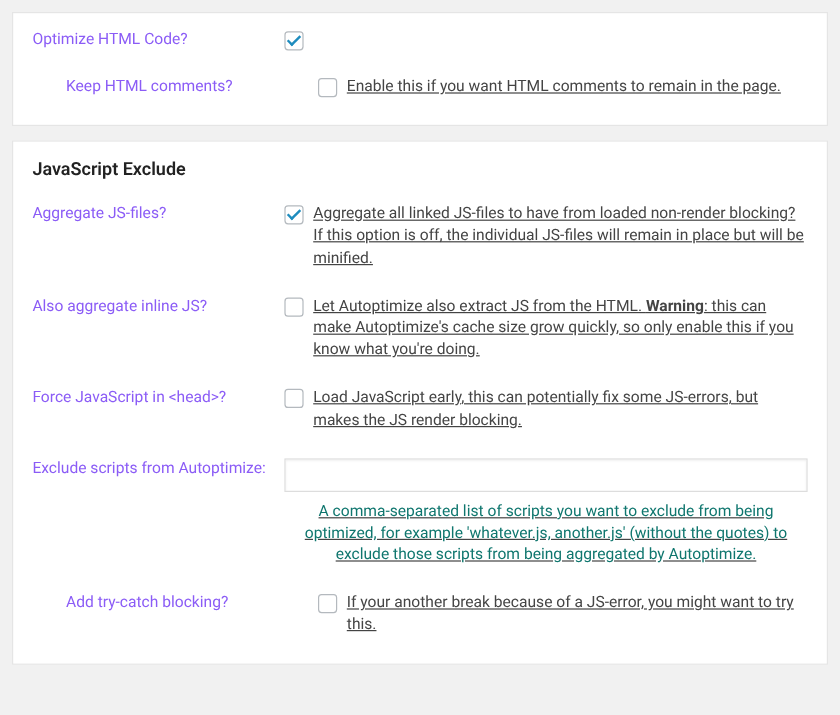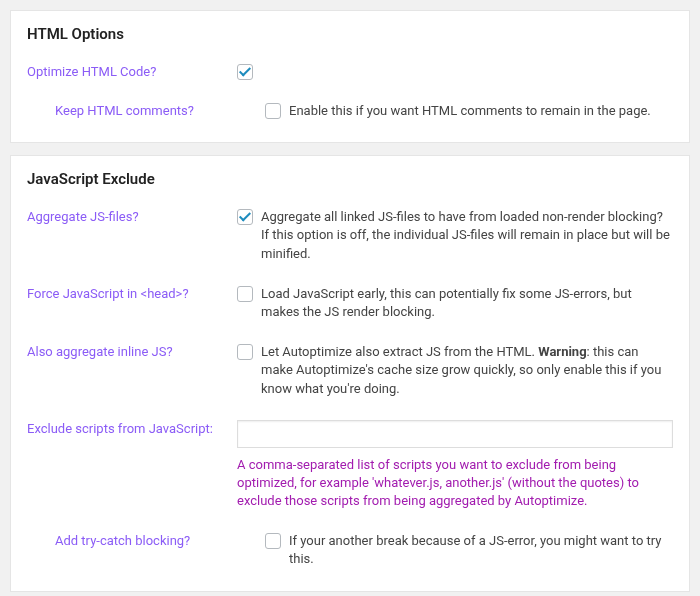--- a/index.html
+++ b/index.html
@@ -41,20 +41,21 @@
       flex-shrink: 0;
       font-size: 13px;
       color: #8b5cf6;
       padding-top: 1px;
     }
     .form-control {
       flex: 1;
       display: flex;
       flex-direction: column;
       gap: 4px;
+      text-decoration: underline;
     }
     .checkbox-line {
       display: flex;
       align-items: flex-start;
       gap: 8px;
     }
     .checkbox {
       width: 16px;
       height: 16px;
       border: 1px solid #b4b9be;
@@ -76,40 +77,40 @@
       border-width: 0 2px 2px 0;
       transform: rotate(45deg);
     }
     .desc-text {
       font-size: 13px;
       color: #444;
       line-height: 1.4;
     }
     .help-text {
       font-size: 13px;
-      color: #a21caf;
+      color: #0f766e;
       line-height: 1.4;
       margin-top: 4px;
+      text-align: center;
     }
     .text-input {
       width: 100%;
       height: 28px;
       border: 1px solid #ddd;
       border-radius: 0;
       padding: 4px 8px;
       font-size: 13px;
       background: #fff;
       box-shadow: inset 0 1px 2px rgba(0,0,0,0.07);
     }
   </style>
 </head>
 <body>
 
 <div class="panel">
-  <h2 class="panel-title">HTML Options</h2>
 
   <div class="form-row">
     <div class="form-label">Optimize HTML Code?</div>
     <div class="form-control">
       <div class="checkbox-line">
         <span class="checkbox checked"></span>
       </div>
     </div>
   </div>
 
@@ -132,41 +133,41 @@
     <div class="form-label">Aggregate JS-files?</div>
     <div class="form-control">
       <div class="checkbox-line">
         <span class="checkbox checked"></span>
         <span class="desc-text">Aggregate all linked JS-files to have from loaded non-render blocking? If this option is off, the individual JS-files will remain in place but will be minified.</span>
       </div>
     </div>
   </div>
 
   <div class="form-row">
+    <div class="form-label">Also aggregate inline JS?</div>
+    <div class="form-control">
+      <div class="checkbox-line">
+        <span class="checkbox"></span>
+        <span class="desc-text"><span>Let Autoptimize also extract JS from the HTML. </span><strong>Warning</strong><span>: this can make Autoptimize's cache size grow quickly, so only enable this if you know what you're doing.</span></span>
+      </div>
+    </div>
+  </div>
+
+  <div class="form-row">
     <div class="form-label">Force JavaScript in &lt;head&gt;?</div>
     <div class="form-control">
       <div class="checkbox-line">
         <span class="checkbox"></span>
         <span class="desc-text">Load JavaScript early, this can potentially fix some JS-errors, but makes the JS render blocking.</span>
       </div>
     </div>
   </div>
 
   <div class="form-row">
-    <div class="form-label">Also aggregate inline JS?</div>
-    <div class="form-control">
-      <div class="checkbox-line">
-        <span class="checkbox"></span>
-        <span class="desc-text"><span>Let Autoptimize also extract JS from the HTML. </span><strong>Warning</strong><span>: this can make Autoptimize's cache size grow quickly, so only enable this if you know what you're doing.</span></span>
-      </div>
-    </div>
-  </div>
-
-  <div class="form-row">
-    <div class="form-label">Exclude scripts from JavaScript:</div>
+    <div class="form-label">Exclude scripts from Autoptimize:</div>
     <div class="form-control">
       <input type="text" class="text-input" value="" style="">
       <div class="help-text">A comma-separated list of scripts you want to exclude from being optimized, for example 'whatever.js, another.js' (without the quotes) to exclude those scripts from being aggregated by Autoptimize.</div>
     </div>
   </div>
 
   <div class="form-row">
     <div class="form-label">Add try-catch blocking?</div>
     <div class="form-control">
       <div class="checkbox-line">

